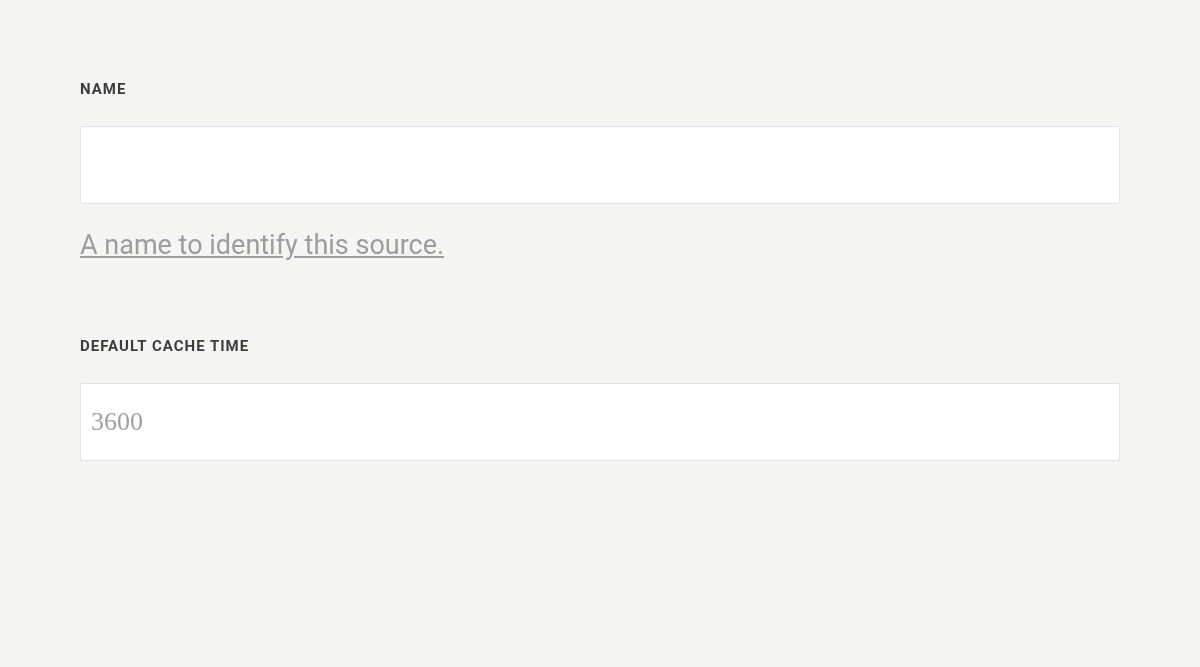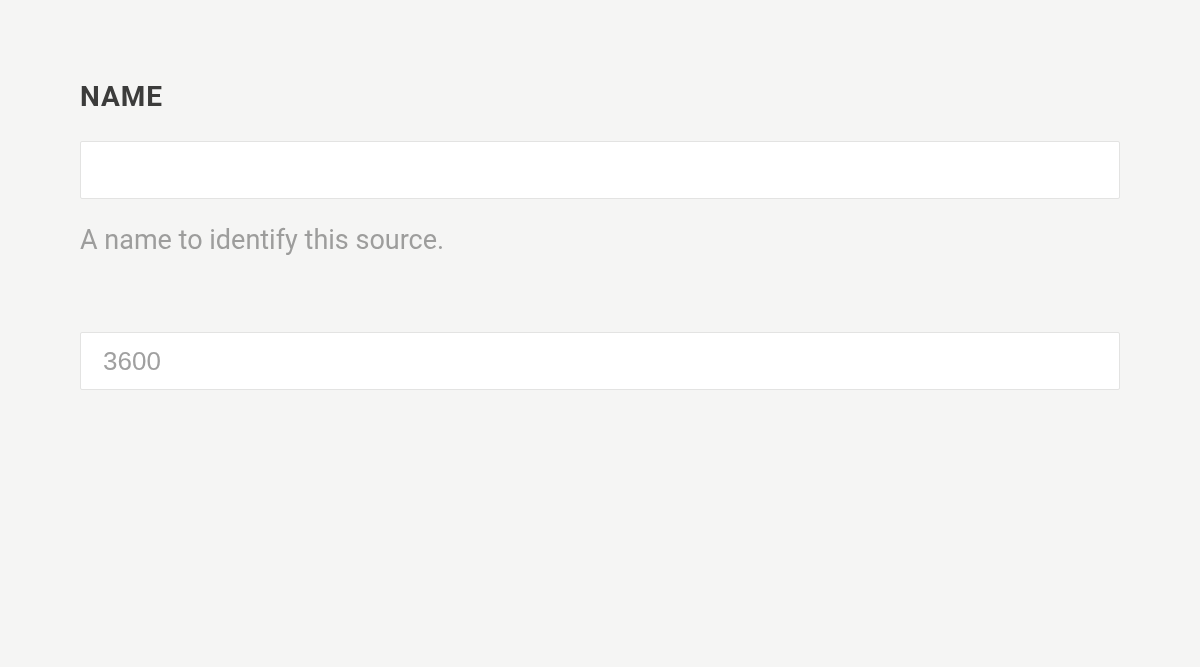--- a/index.html
+++ b/index.html
@@ -15,48 +15,49 @@
       overflow: hidden;
     }
     .form-container {
       padding: 80px 80px 0 80px;
     }
     .form-group {
       margin-bottom: 72px;
     }
     .form-label {
       display: block;
-      font-size: 28px;
+      font-size: 15px;
       font-weight: 700;
       letter-spacing: 1px;
       color: #3c3c3b;
       margin-bottom: 28px;
       text-transform: uppercase;
     }
     .form-input {
       width: 100%;
-      height: 58px;
-      padding: 0 22px;
+      height: 78px;
+      padding: 0 10px;
       font-size: 26px;
-      font-family: Liberation Sans, sans-serif;
+      font-family: Liberation Serif, serif;
       color: #555;
       background: #ffffff;
       border: 1px solid #e3e3e2;
       border-radius: 2px;
       outline: none;
     }
     .form-input::placeholder {
       color: #a0a0a0;
     }
     .form-help {
       margin-top: 22px;
       font-size: 27px;
       line-height: 1.45;
       color: #9d9d9c;
       font-weight: 400;
+      text-decoration: underline;
     }
     .inline-code {
       font-family: "SFMono-Regular", Consolas, "Liberation Mono", Menlo, monospace;
       font-size: 22px;
       background: #ffffff;
       color: #6b6b6a;
       padding: 3px 8px;
       border-radius: 2px;
       vertical-align: baseline;
     }
@@ -66,16 +67,17 @@
 
 <div class="form-container">
 
   <div class="form-group">
     <label class="form-label">NAME</label>
     <input type="text" class="form-input" value="" style="">
     <p class="form-help">A name to identify this source.</p>
   </div>
 
   <div class="form-group">
+    <label class="form-label">DEFAULT CACHE TIME</label>
     <input type="text" class="form-input" placeholder="3600" style="">
   </div>
 
 </div>
 
 </body></html>

